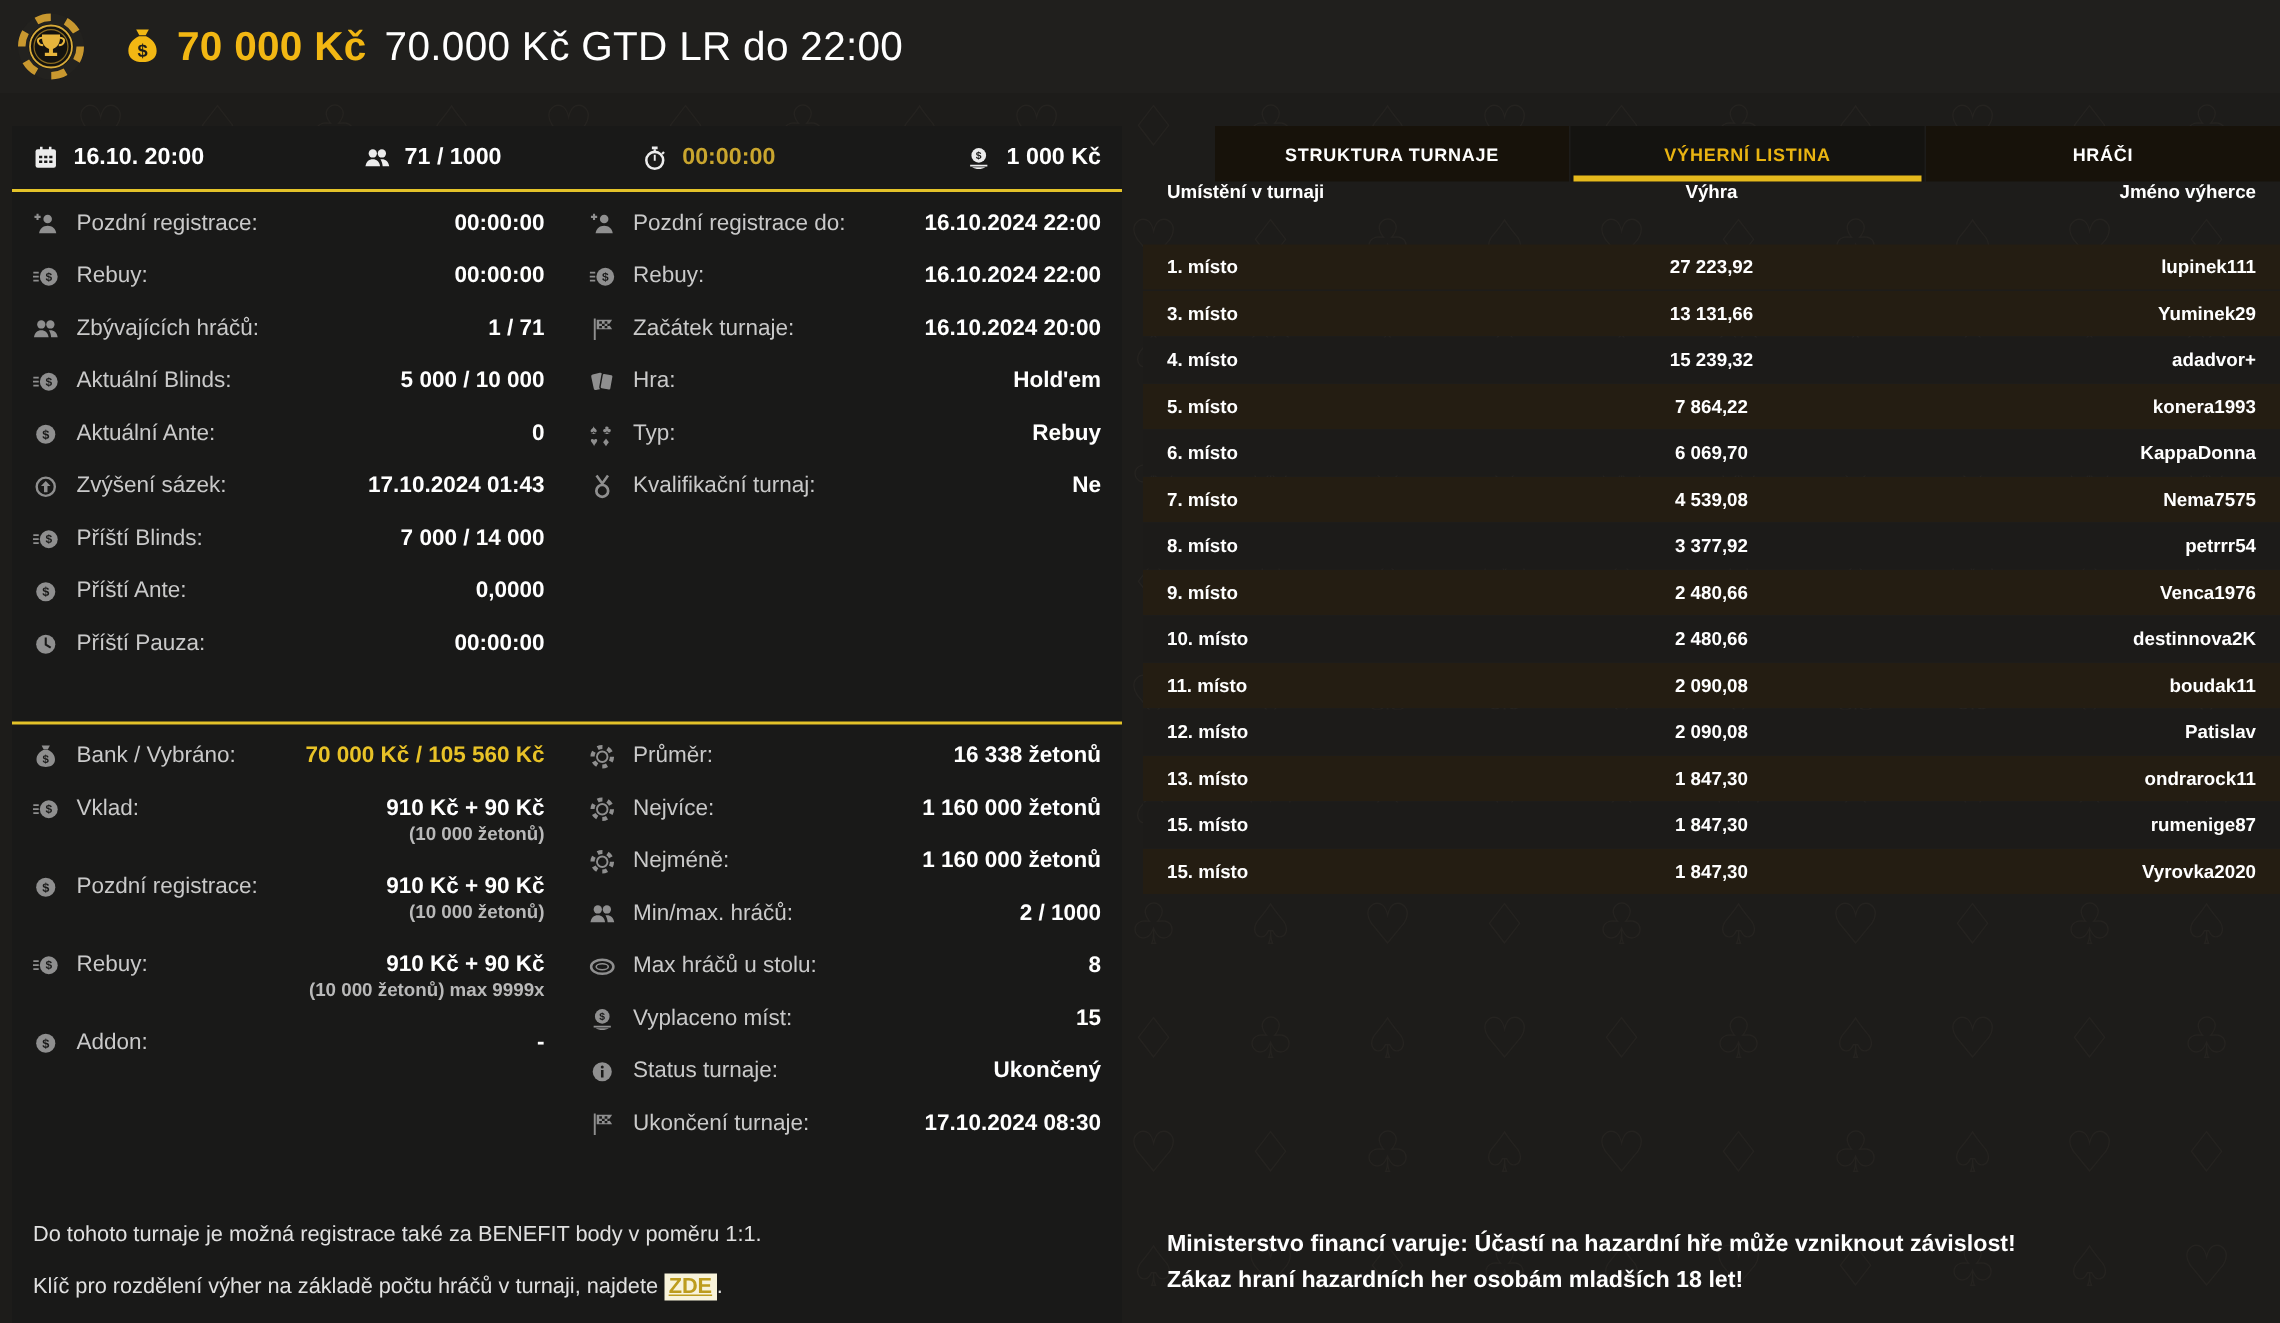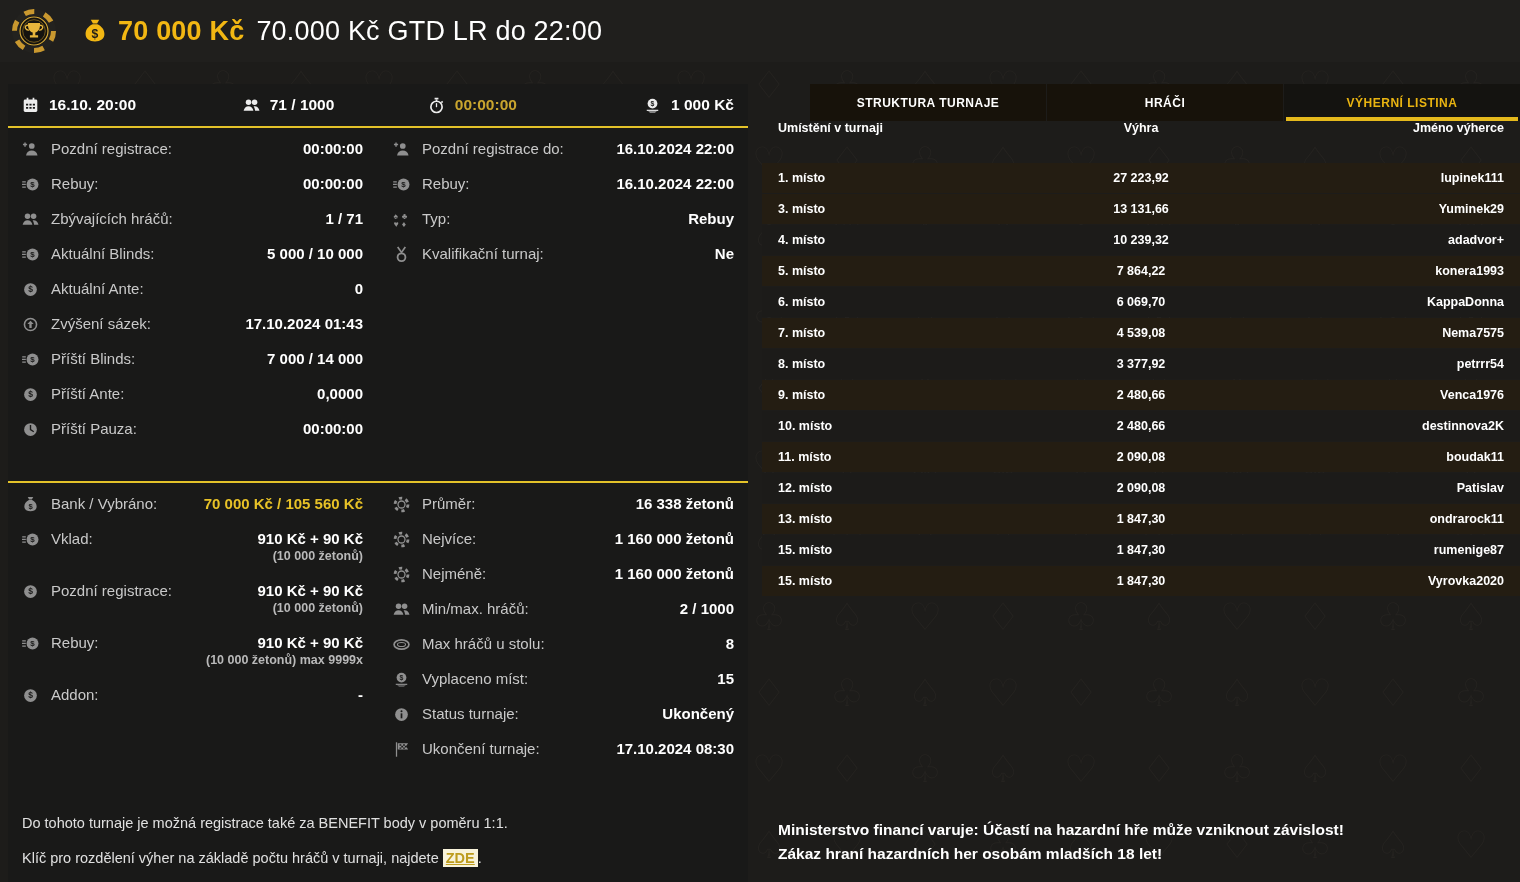--- a/index.html
+++ b/index.html
@@ -487,20 +487,43 @@
               <circle cx="9.9" cy="8" r="5.6"></circle>
               <text x="9.9" y="10.6" font-size="7.5" text-anchor="middle" fill="#191918" font-weight="bold" font-family="Liberation Sans, sans-serif">$</text>
             </svg>
           </span>
           <span class="lbl">Rebuy:</span>
           <span class="val">16.10.2024 22:00</span>
         </div>
         <div class="irow">
           <span class="ic">
             <svg viewBox="0 0 16 16" fill="currentColor">
+              <path d="M2.7 1.2h1.2v13.6H2.7z"></path>
+              <path d="M4.5 2h9.7l-2 3 2 3H4.5z"></path>
+              <g fill="#191918">
+                <path d="M6.1 3h1.7v1.5H6.1zM9.5 3h1.7v1.5H9.5zM7.8 4.5h1.7V6H7.8zM11.2 4.5h1.5V6h-1.5zM6.1 6h1.7v1.4H6.1zM9.5 6h1.7v1.4H9.5z"></path>
+              </g>
+            </svg>
+          </span>
+          <span class="lbl">Začátek turnaje:</span>
+          <span class="val">16.10.2024 20:00</span>
+        </div>
+        <div class="irow">
+          <span class="ic">
+            <svg viewBox="0 0 16 16" fill="currentColor">
+              <rect x="1.8" y="2.8" width="7" height="10" rx="1.2" transform="rotate(-12 5.3 7.8)"></rect>
+              <rect x="7.2" y="3" width="7" height="10" rx="1.2" transform="rotate(10 10.7 8)" stroke="#191918" stroke-width=".9"></rect>
+            </svg>
+          </span>
+          <span class="lbl">Hra:</span>
+          <span class="val">Hold'em</span>
+        </div>
+        <div class="irow">
+          <span class="ic">
+            <svg viewBox="0 0 16 16" fill="currentColor">
               <text x="0.5" y="7.6" font-size="8" fill="currentColor">♠</text>
               <text x="8.3" y="7.6" font-size="8" fill="currentColor">♣</text>
               <text x="0.5" y="15.4" font-size="8" fill="currentColor">♥</text>
               <text x="8.3" y="15.4" font-size="8" fill="currentColor">♦</text>
             </svg>
           </span>
           <span class="lbl">Typ:</span>
           <span class="val">Rebuy</span>
         </div>
         <div class="irow">
@@ -665,42 +688,42 @@
   </div>
   <div class="lfoot">
     <span class="fline1">Do tohoto turnaje je možná registrace také za BENEFIT body v poměru 1:1.</span>
     <span><span>Klíč pro rozdělení výher na základě počtu hráčů v turnaji, najdete </span><a class="zde">ZDE</a><span>.</span></span>
   </div>
 </div>
 
 <div class="panel-right">
   <div class="tabs" id="tabs">
       <div class="tab">STRUKTURA TURNAJE</div>
+      <div class="tab active">VÝHERNÍ LISTINA</div>
       <div class="tab">HRÁČI</div>
-      <div class="tab active">VÝHERNÍ LISTINA</div>
     </div>
   <div class="thead">
     <span class="c1">Umístění v turnaji</span>
     <span class="c2">Výhra</span>
     <span class="c3">Jméno výherce</span>
   </div>
   <div id="results-body">
       <div class="trow odd">
         <span class="c1">1. místo</span>
         <span class="c2">27 223,92</span>
         <span class="c3">lupinek111</span>
       </div>
       <div class="trow odd">
         <span class="c1">3. místo</span>
         <span class="c2">13 131,66</span>
         <span class="c3">Yuminek29</span>
       </div>
       <div class="trow even">
         <span class="c1">4. místo</span>
-        <span class="c2">10 239,32</span>
+        <span class="c2">15 239,32</span>
         <span class="c3">adadvor+</span>
       </div>
       <div class="trow odd">
         <span class="c1">5. místo</span>
         <span class="c2">7 864,22</span>
         <span class="c3">konera1993</span>
       </div>
       <div class="trow even">
         <span class="c1">6. místo</span>
         <span class="c2">6 069,70</span>

